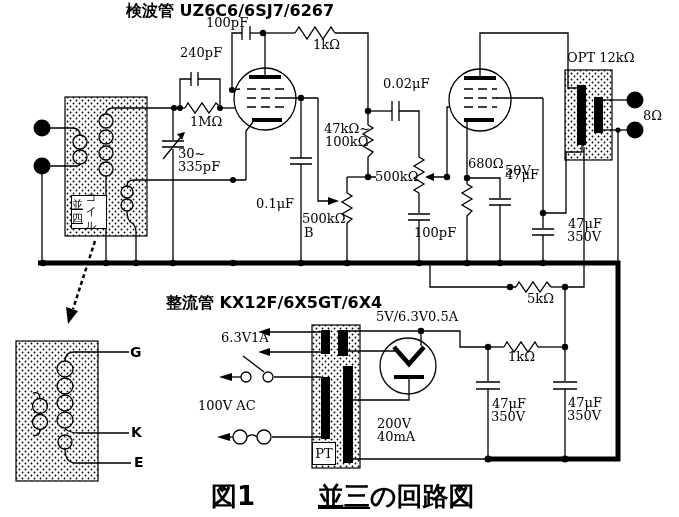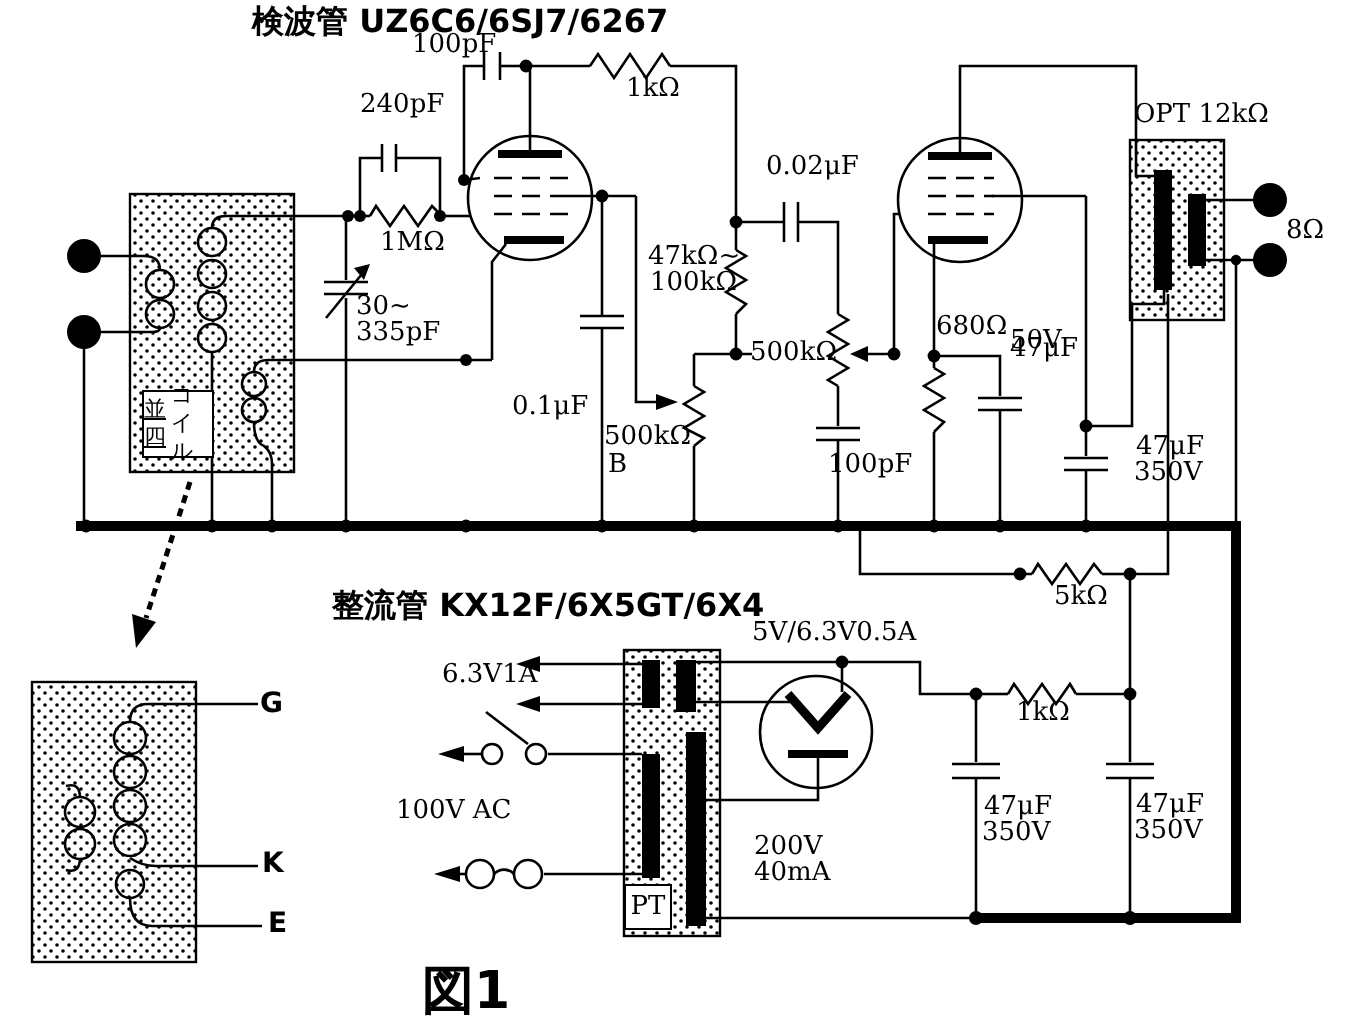--- a/index.html
+++ b/index.html
@@ -333,14 +333,15 @@
     <span class="u">並四</span>
     <span>コイル</span>
   </div>
 
   <div class="whitebox ptbox">
     <span>PT</span>
   </div>
 
 
   <div class="cap" style="left:211px;top:483px;">図1</div>
+  <div class="cap" style="left:318px;top:483px;"><span class="u">並三</span><span>の回路図</span></div>
 
 </div>
 
 </body></html>

